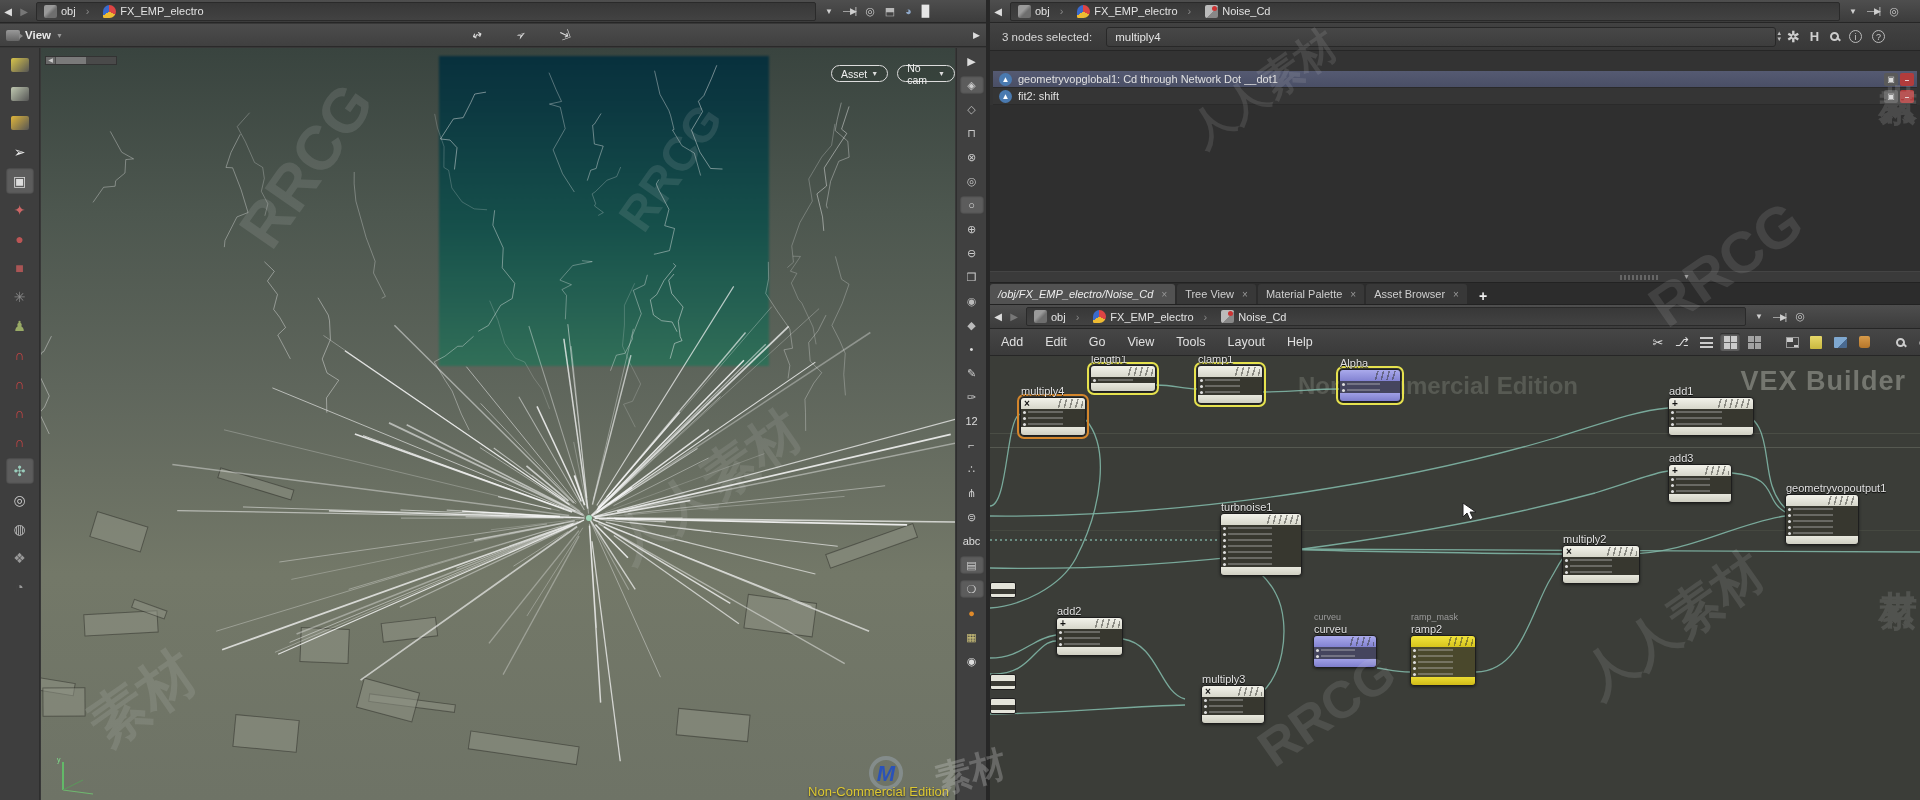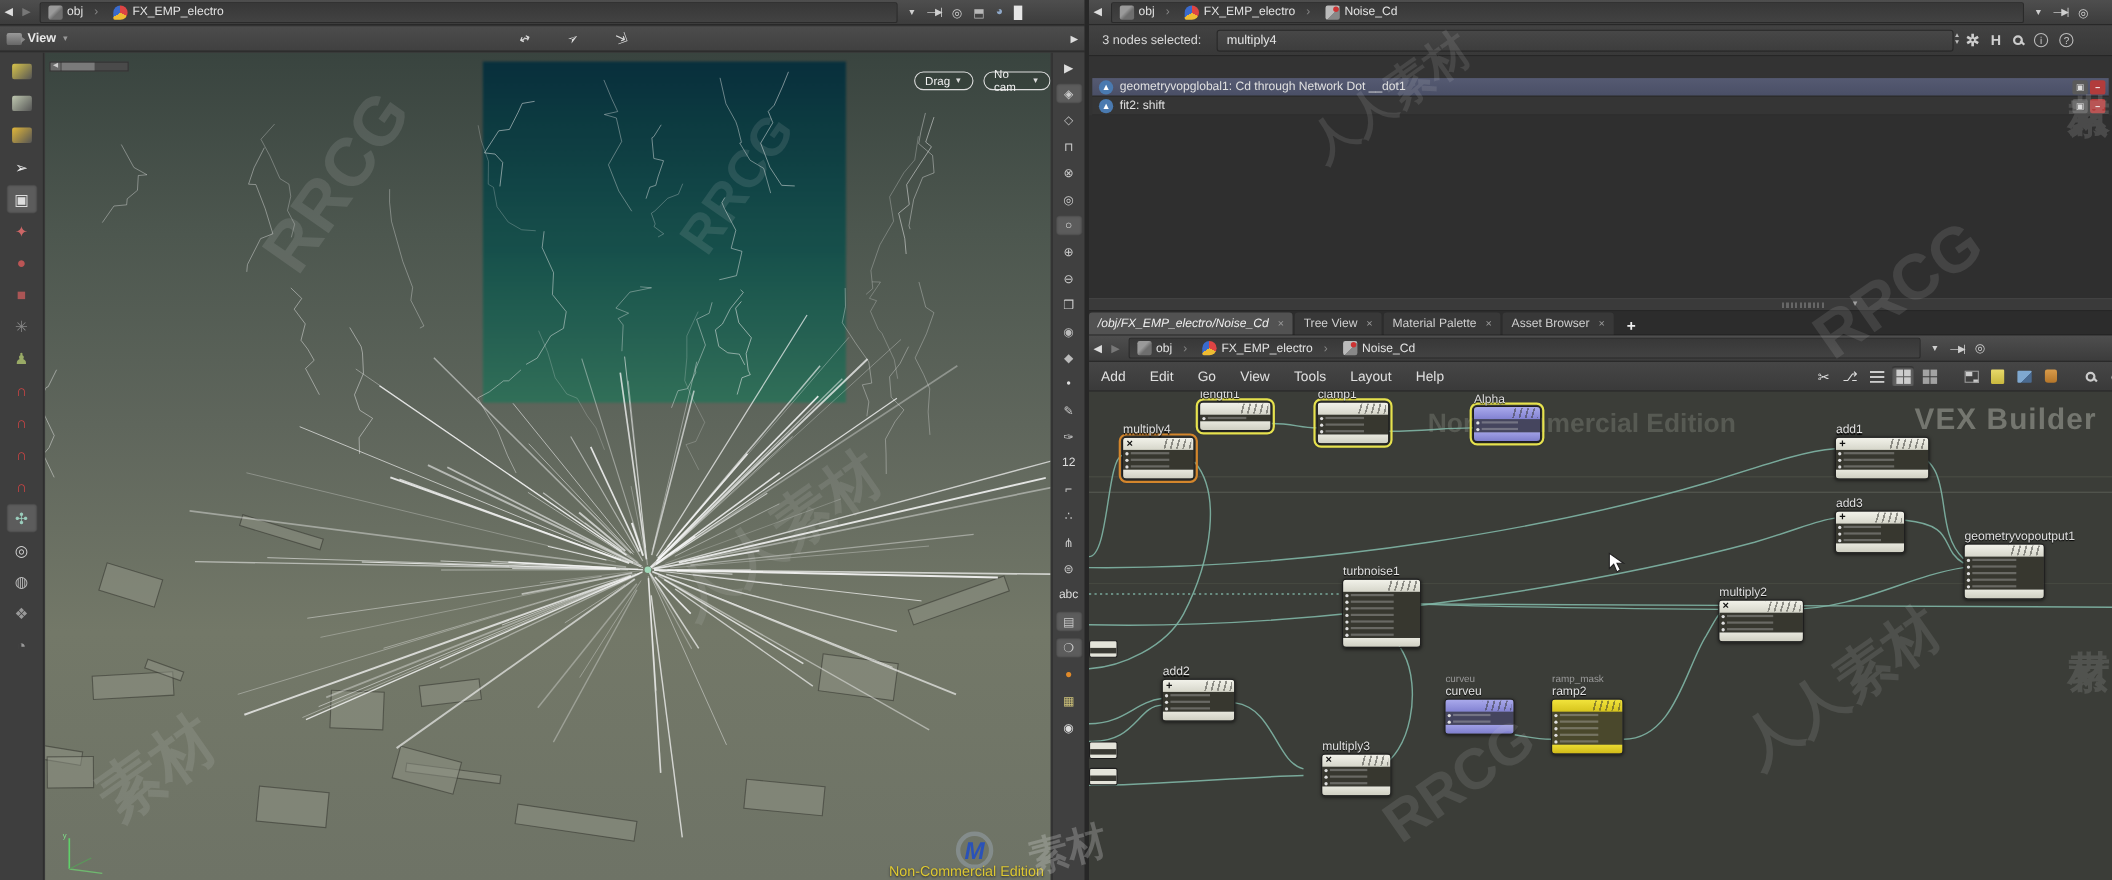--- a/index.html
+++ b/index.html
@@ -325,21 +325,21 @@
           <circle cx="548" cy="470" r="3" fill="#9fd8b8"></circle>
         </svg>
 
       <div class="abs" style="left:4px;top:8px;width:72px;height:9px;background:#4a4a4a;border:1px solid #333;">
         <div style="width:9px;height:7px;background:#6a6a6a;float:left;color:#ccc;font-size:6px;line-height:7px;text-align:center;">◀</div>
         <div style="width:30px;height:7px;background:#7a7a7a;float:left;margin-left:1px;"></div>
       </div>
 
       <div class="abs" style="left:790px;top:17px;display:flex;gap:9px;">
         <span class="pill">
-          <span>Drag</span>
+          <span>Asset</span>
           <span class="dn">▼</span>
           </span>
         <span class="pill">
           <span>No cam</span>
           <span class="dn">▼</span>
           </span>
       </div>
 
       <svg class="abs" width="50" height="44" style="left:12px;top:706px;">
         <line x1="10" y1="36" x2="10" y2="8" stroke="#5fd06a" stroke-width="1.5"></line>
@@ -686,21 +686,21 @@
                 <div class="n-row">
                   <span class="bar"></span>
                 </div>
                 <div class="n-row">
                   <span class="bar"></span>
                 </div>
               </div>
               <div class="n-foot" style="background: linear-gradient(rgb(232, 232, 222), rgb(207, 207, 194));"></div>
             </div>
           </div>
-          <div class="node" style="left: 230px; top: 170px; width: 72px; z-index: 20;">
+          <div class="node" style="left: 230px; top: 157px; width: 82px; z-index: 20;">
             <div class="n-label">turbnoise1</div>
             <div class="n-box">
               <div class="n-head" style="background: linear-gradient(rgb(242, 242, 234), rgb(214, 214, 202));"></div>
               <div style="background: rgb(55, 55, 47);">
                 <div class="n-row">
                   <span class="bar"></span>
                 </div>
                 <div class="n-row">
                   <span class="bar"></span>
                 </div>

